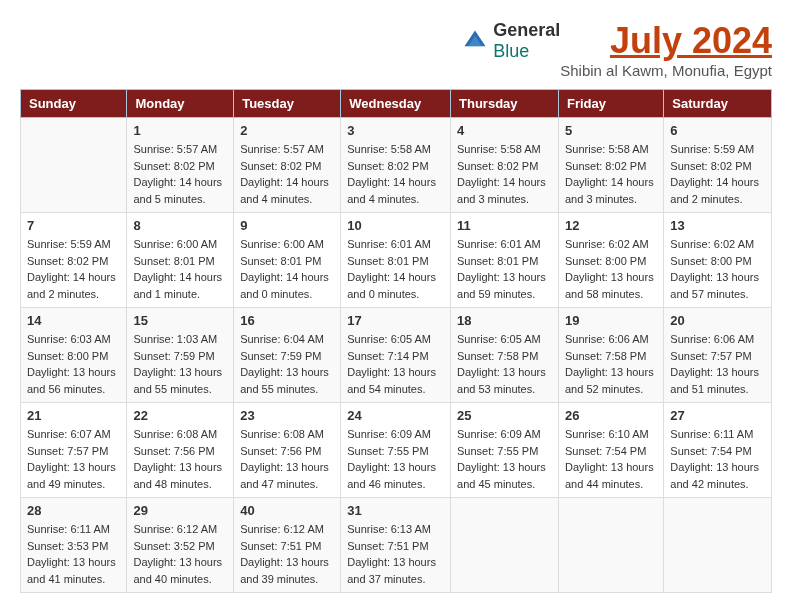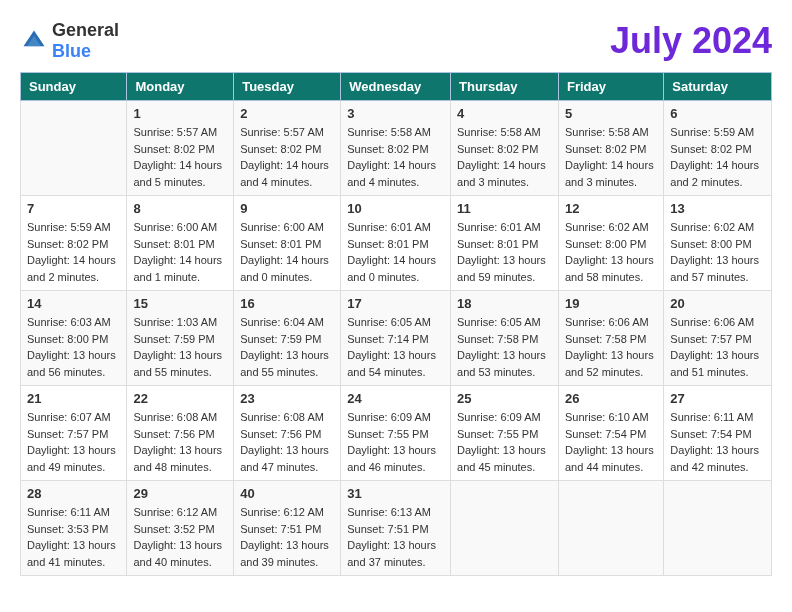--- a/index.html
+++ b/index.html
@@ -5,61 +5,62 @@
     * { box-sizing: border-box; margin: 0; padding: 0; }
     body {
       font-family: Arial, sans-serif;
       background: #fff;
       width: 792px;
       min-height: 612px;
       padding: 20px;
     }
     .header {
       display: flex;
-      justify-content: space-between;
+      justify-content: flex-end;
       align-items: flex-start;
       margin-bottom: 10px;
     }
     .logo {
       display: flex;
       align-items: center;
       gap: 4px;
     }
     .logo-text-general {
       font-size: 18px;
       font-weight: bold;
       color: #333;
     }
     .logo-text-blue {
       font-size: 18px;
-      font-weight: bold;
-      color: #3b82f6;
+      font-weight: normal;
+      color: #0f766e;
     }
     .logo-icon {
       width: 28px;
       height: 28px;
     }
     .title-block {
       text-align: right;
     }
     .month-title {
       font-size: 36px;
       font-weight: bold;
-      color: #6d28d9;
+      color: #c2410c;
+      text-decoration: underline;
     }
     .location-title {
       font-size: 15px;
       color: #555;
     }
     table {
       width: 100%;
       border-collapse: collapse;
     }
     thead tr {
-      background-color: #0f766e;
+      background-color: #7f1d1d;
       color: white;
     }
     thead th {
       padding: 6px 8px;
       font-size: 13px;
       font-weight: bold;
       text-align: left;
       border: 1px solid #aac4e0;
     }
     tbody tr {
@@ -101,20 +102,21 @@
       <polygon points="16,4 28,22 4,22" fill="#2a6db5"></polygon>
       <polygon points="16,10 24,22 8,22" fill="#5a9fd4" opacity="0.5"></polygon>
     </svg>
     <div>
       <span class="logo-text-general">General</span><br>
       <span class="logo-text-blue">Blue</span>
     </div>
   </div>
   <div class="title-block">
     <div class="month-title">July 2024</div>
+    <div class="location-title">Shibin al Kawm, Monufia, Egypt</div>
   </div>
 </div>
 
 <table>
   <thead>
     <tr>
     <th>Sunday</th>
         <th>Monday</th>
         <th>Tuesday</th>
         <th>Wednesday</th>

